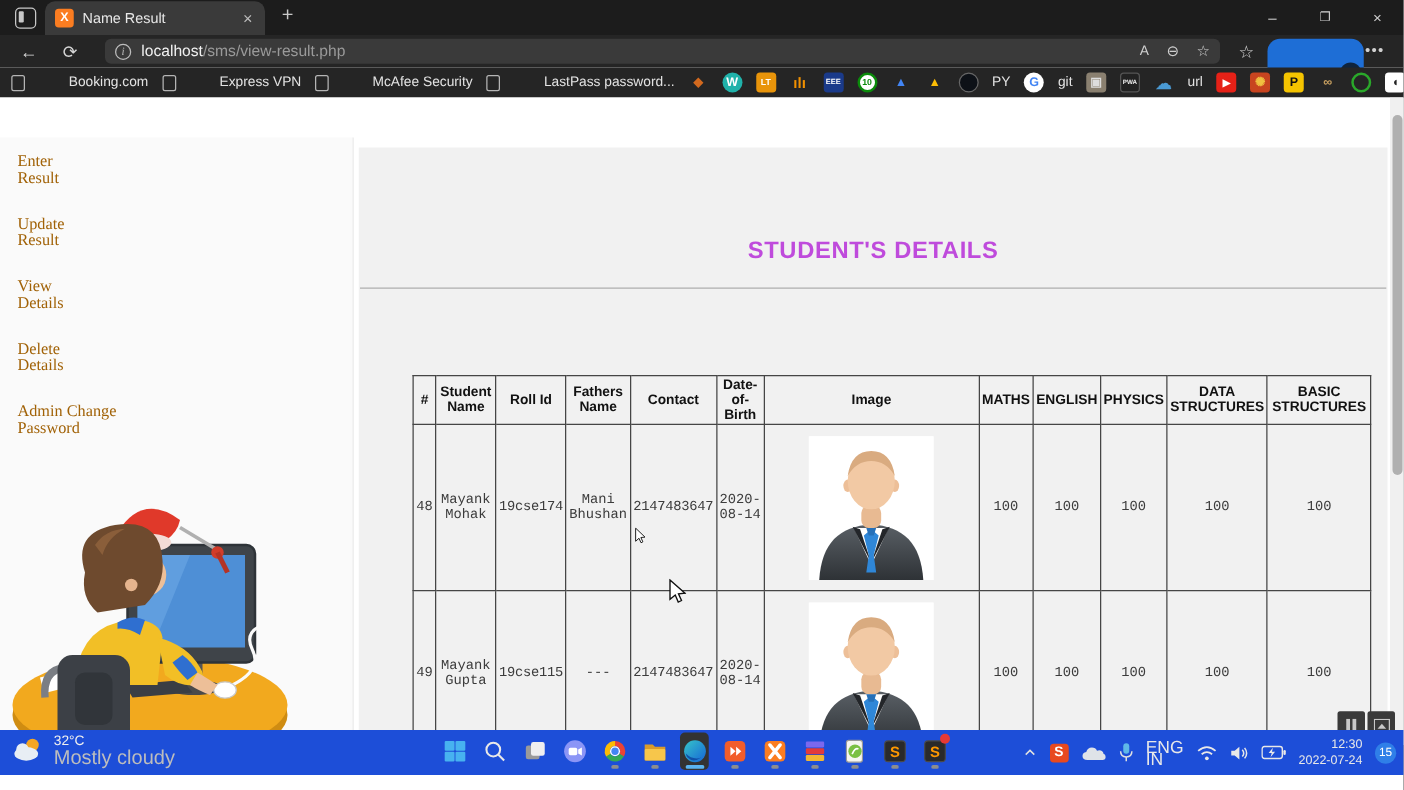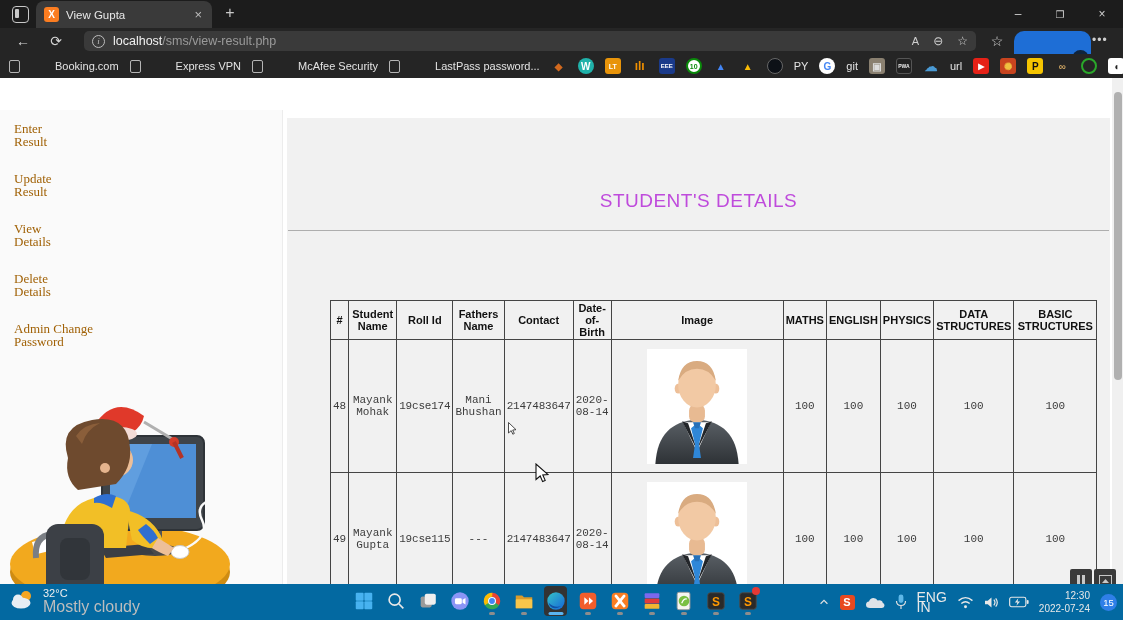--- a/index.html
+++ b/index.html
@@ -45,42 +45,42 @@
   .pheader { position:absolute; left:0; top:0; width:1112px; height:32px; background:var(--purple,#301a4d); color:#fff; font-family:"Liberation Serif",serif; }
   .ph-title { position:absolute; left:9px; top:8px; font-size:13.5px; }
   .ph-nav { position:absolute; right:28px; top:8px; display:flex; gap:40px; font-size:13px; }
   .ph-logout { position:absolute; right:-24px; top:0px; }
 
   .sidebar { position:absolute; left:0; top:32px; width:283px; height:486px; background:#fafafa; border-right:1px solid #ececec; }
   .side-link { position:absolute; left:14px; font-family:"Liberation Serif",serif; font-size:13px; color:#a16207; line-height:13px; white-space:pre-line; cursor:pointer; }
   .illus { position:absolute; left:6px; top:286px; }
 
   .panel { position:absolute; left:287px; top:40px; width:823px; height:478px; background:#f1f1f1; }
-  .panel-title { position:absolute; left:0; top:72px; width:100%; text-align:center; font-size:19px; font-weight:normal; letter-spacing:.5px; color:var(--violet,#bf4bdc); }
+  .panel-title { position:absolute; left:0; top:72px; width:100%; text-align:center; font-size:19px; font-weight:bold; letter-spacing:.5px; color:var(--violet,#bf4bdc); }
   .panel-hr { position:absolute; left:1px; top:112px; width:821px; height:0; border-top:1px solid #aeaeae; }
 
   table.results { position:absolute; left:43px; top:182px; border-collapse:collapse; table-layout:fixed; font-size:11px; color:#3c3c3c; }
   table.results th, table.results td { border:1px solid #454545; padding:1px 2px; overflow:hidden; }
   table.results th { font-size:11px; font-weight:bold; color:#111; text-align:center; vertical-align:middle; height:38px; line-height:12px; }
   table.results td { text-align:center; vertical-align:middle; height:133px; line-height:12px;font-family:Liberation Mono, monospace; }
   td.c-img { text-align:center; }
   td.nowrap { white-space:nowrap; letter-spacing:-.2px; }
   .avatar-box { display:inline-block; width:100px; height:115px; background:#fff; vertical-align:middle; }
   .avatar-box svg { display:block; }
 
   .pg-scrollbar { position:absolute; right:0; top:0; width:11px; height:518px; background:#f0f0f0; }
   .pg-thumb { position:absolute; left:1.5px; top:14px; width:8px; height:288px; background:#b0b0b0; border-radius:4px; }
 
   .overlay-btns { position:absolute; left:1070px; top:491px; display:flex; gap:2px; }
   .ov-btn { width:22px; height:23px; background:#3a3a3a; border-radius:2px; display:flex; align-items:center; justify-content:center; }
 
   .cursor { position:absolute; pointer-events:none; }
 
   
-  .taskbar { position:absolute; left:0; top:584px; width:1123px; height:36px; background:#0369a1; }
+  .taskbar { position:absolute; left:0; top:584px; width:1123px; height:36px; background:#1d4ed8; }
   .weather { position:absolute; left:10px; top:3px; display:flex; align-items:center; gap:7px; }
   .weather-temp { font-size:11px; color:#efefef; line-height:13px; }
   .weather-cond { font-size:16px; color:#bdbdbd; line-height:13px; }
   .tb-apps { position:absolute; left:352px; top:2px; display:flex; gap:9px; }
   .tb-app { position:relative; width:23px; height:30px; display:flex; align-items:center; justify-content:center; border-radius:4px; }
   .tb-app svg { width:22px; height:22px; }
   .tb-app.running::after { content:""; position:absolute; bottom:1px; left:50%; transform:translateX(-50%); width:6px; height:3px; border-radius:2px; background:#8d8d8d; }
   .tb-app.active { background:#333333; }
   .tb-app.active::after { width:15px; background:#5ab4f0; }
   .tb-badge { position:absolute; right:-1px; top:1px; width:8px; height:8px; border-radius:50%; background:#e53935; }
@@ -93,21 +93,21 @@
 </style>
 </head>
 <body>
 
 <div class="screen">
 
   <div class="titlebar">
     <div class="ws-btn"></div>
     <div class="tab">
       <span class="tab-fav">X</span>
-      <span class="tab-title">View Gupta</span>
+      <span class="tab-title">Name Result</span>
       <span class="tab-close">×</span>
     </div>
     <div class="newtab">+</div>
     <div class="wincontrols">
       <div class="wc">–</div>
       <div class="wc wc-max">❐</div>
       <div class="wc">×</div>
     </div>
   </div>
 

